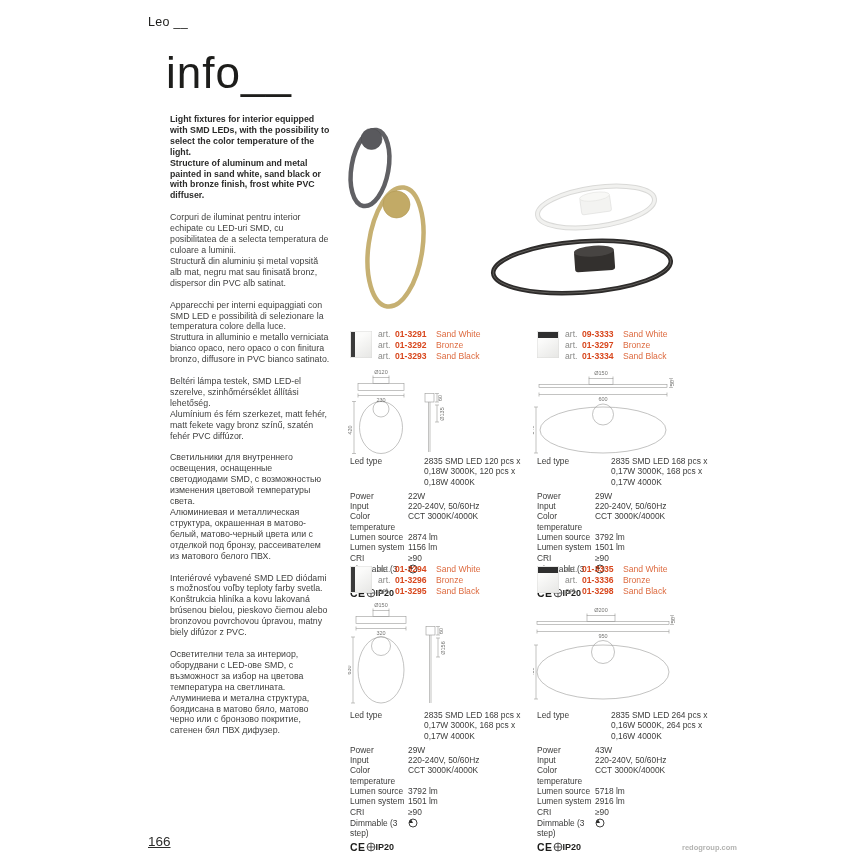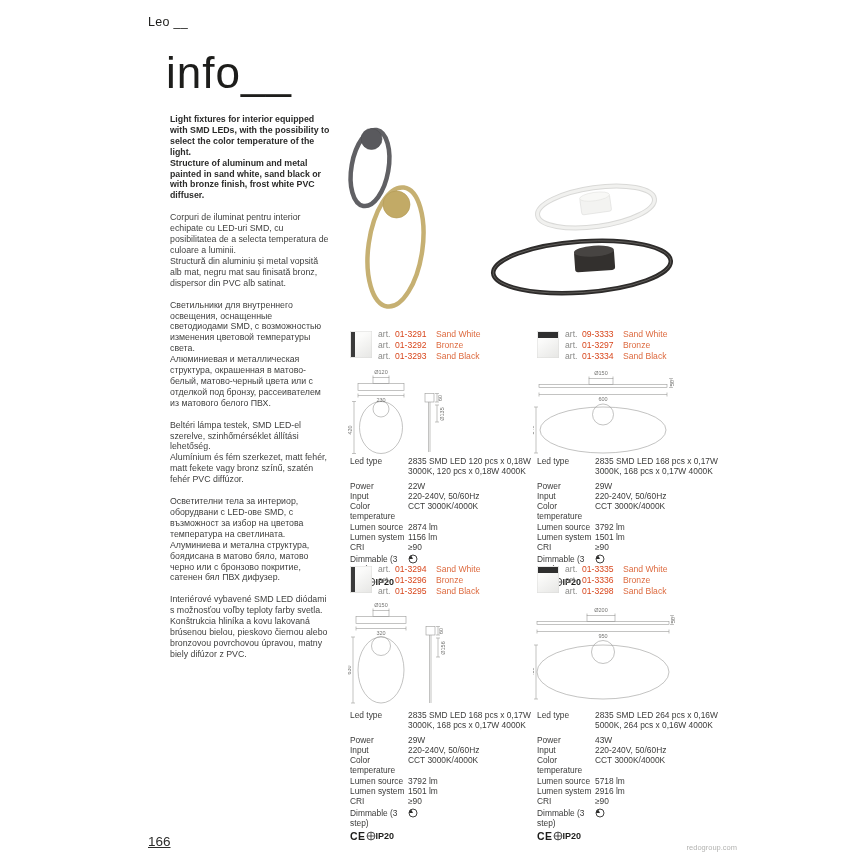--- a/index.html
+++ b/index.html
@@ -25,62 +25,64 @@
   #card3{left:350px;top:564px;}
   #card4{left:537px;top:564px;}
 
   .articles{position:relative;height:36px;}
   .thumb{position:absolute;left:0;top:2px;width:22px;height:27px;
          background:linear-gradient(145deg,#fbfbfa 30%,#e6e6e4);box-shadow:inset 0 0 0 .5px #dcdcda;}
   .thumb-wall::before{content:"";position:absolute;left:1px;top:1px;width:4px;height:25px;background:#3a3a3a;}
   .thumb-ceiling::before{content:"";position:absolute;left:1px;top:1px;width:20px;height:6px;background:#2f2f2f;}
   .art-row{position:absolute;left:28px;display:flex;gap:4px;font-size:8.6px;line-height:11px;white-space:nowrap;}
   .art-lbl{color:#8a8a88;width:13px;}
-  .art-code{color:#d8471d;font-weight:normal;width:37px;}
+  .art-code{color:#d8471d;font-weight:bold;width:37px;}
   .art-name{color:#dd6a3f;}
 
   .drawing{position:absolute;}
   .drawing .dln{stroke:#9b9b99;stroke-width:.6;fill:none;}
   .drawing text{font-family:"Liberation Sans",sans-serif;font-size:5.5px;fill:#757573;}
 
   .spec{position:absolute;left:0;width:182px;font-size:8.4px;line-height:10.3px;color:#3c3c3b;}
   .spec-top-a{top:127px;}
   .spec-top-b{top:146px;}
   .srow{display:flex;align-items:flex-start;}
   .slabel{width:58px;flex:none;}
   .sval{flex:1;}
-  .srow.led{margin-bottom:4px;}
+  .srow.led{margin-bottom:4px;gap:16px;}
   .srow.dim{margin-top:1px;}
   .certs{display:flex;align-items:center;gap:0;margin-top:3px;}
   .ce{font-size:10.5px;font-weight:bold;letter-spacing:.5px;color:#1d1d1b;}
   .ip{font-size:9px;font-weight:bold;color:#1d1d1b;}
 
   
   #page-num{left:148px;top:834px;font-size:13.5px;color:#2c2c2b;text-decoration:underline;}
-  #site{right:131px;top:843px;font-size:7.5px;color:#b3b3b1;}
+  #site{right:131px;top:843px;font-size:7.5px;color:#b3b3b1;font-weight:bold;}
 </style>
 </head>
 <body>
 
 <div class="abs" id="brand">Leo __</div>
 <div class="abs" id="page-title">info__</div>
 
 <div class="abs" id="desc-col">
   <p class="desc-en">Light fixtures for interior equipped with SMD LEDs, with the possibility to select the color temperature of the light.
 Structure of aluminum and metal painted in sand white, sand black or with bronze finish, frost white PVC diffuser.</p>
   <p>Corpuri de iluminat pentru interior echipate cu LED-uri SMD, cu posibilitatea de a selecta temperatura de culoare a luminii.
 Structură din aluminiu și metal vopsită alb mat, negru mat sau finisată bronz, dispersor din PVC alb satinat.</p>
+  <p>Apparecchi per interni equipaggiati con SMD LED e possibilità di selezionare la temperatura colore della luce.
+Struttura in alluminio e metallo verniciata bianco opaco, nero opaco o con finitura bronzo, diffusore in PVC bianco satinato.</p>
+  <p>Beltéri lámpa testek, SMD LED-el szerelve, szinhőmérséklet állítási lehetőség.
+Alumínium és fém szerkezet, matt fehér, matt fekete vagy bronz színű, szatén fehér PVC diffúzor.</p>
   <p>Светильники для внутреннего освещения, оснащенные светодиодами SMD, с возможностью изменения цветовой температуры света.
 Алюминиевая и металлическая структура, окрашенная в матово-белый, матово-черный цвета или с отделкой под бронзу, рассеивателем из матового белого ПВХ.</p>
-  <p>Beltéri lámpa testek, SMD LED-el szerelve, szinhőmérséklet állítási lehetőség.
-Alumínium és fém szerkezet, matt fehér, matt fekete vagy bronz színű, szatén fehér PVC diffúzor.</p>
+  <p>Interiérové vybavené SMD LED diódami s možnosťou voľby teploty farby svetla.
+Konštrukcia hliníka a kovu lakovaná brúsenou bielou, pieskovo čiernou alebo bronzovou povrchovou úpravou, matny biely difúzor z PVC.</p>
   <p>Осветителни тела за интериор, оборудвани с LED-ове SMD, с възможност за избор на цветова температура на светлината.
 Алуминиева и метална структура, боядисана в матово бяло, матово черно или с бронзово покритие, сатенен бял ПВХ дифузер.</p>
-  <p>Interiérové vybavené SMD LED diódami s možnosťou voľby teploty farby svetla.
-Konštrukcia hliníka a kovu lakovaná brúsenou bielou, pieskovo čiernou alebo bronzovou povrchovou úpravou, matny biely difúzor z PVC.</p>
 </div>
 
 <svg class="abs" style="left:333px;top:106px;" width="132" height="226" viewBox="0 0 132 226">
   <g>
     <ellipse cx="37" cy="62" rx="18.5" ry="38.5" transform="rotate(10 37 62)" fill="none" stroke="#606064" stroke-width="4.5"></ellipse>
     <circle cx="38.5" cy="33" r="10.5" fill="#59595d" stroke="#4b4b4f" stroke-width="0.6"></circle>
   </g>
   <g>
     <ellipse cx="62.5" cy="141" rx="27" ry="60" transform="rotate(8 62.5 141)" fill="none" stroke="#c6b072" stroke-width="4.5"></ellipse>
     <circle cx="63.5" cy="98.5" r="13.5" fill="#c2aa66" stroke="#b19854" stroke-width="0.6"></circle>

